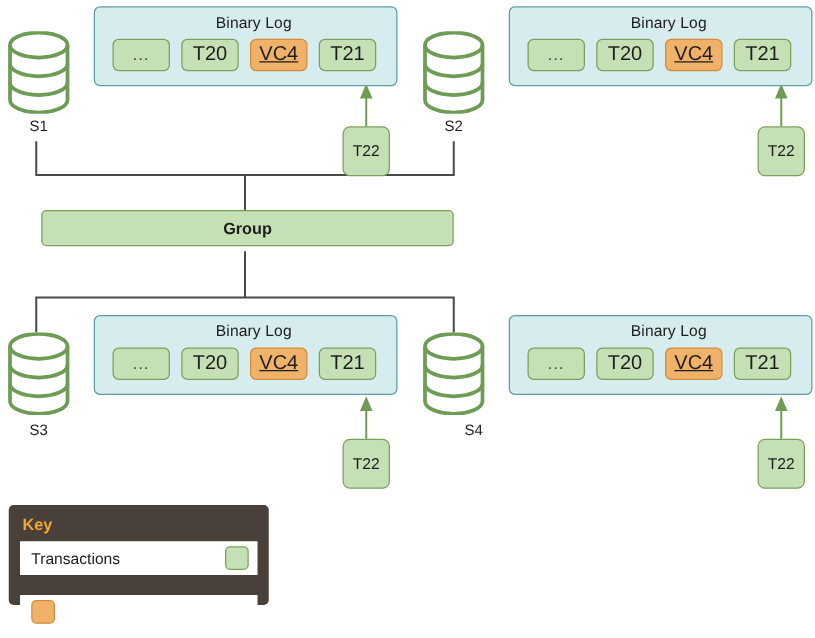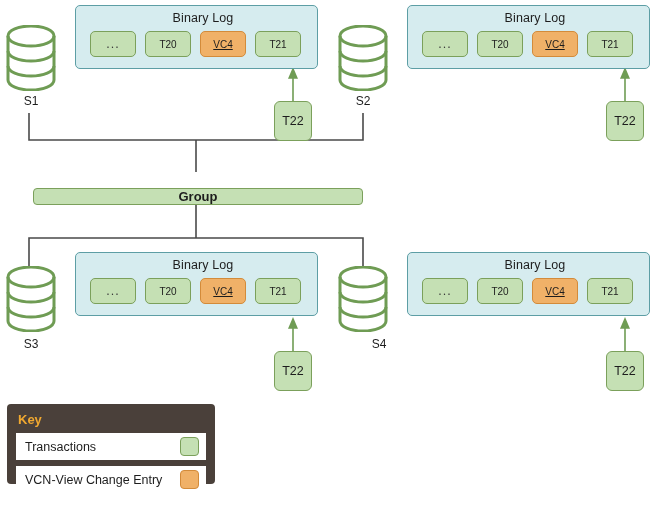--- a/index.html
+++ b/index.html
@@ -53,21 +53,21 @@
     padding: 6px 0 0 14px;
   }
   .txbox {
     box-sizing: border-box;
     width: 46px;
     height: 26px;
     border-radius: 5px;
     display: flex;
     align-items: center;
     justify-content: center;
-    font-size: 10px;
+    font-size: 16px;
     color: #1d1d1d;
     background: #c5e0b4;
     border: 1px solid #7ba05b;
   }
   .txbox.vcn {
     background: #f0b168;
     border-color: #d38b3a;
     text-decoration: underline;
   }
   .txbox.ellipsis {
@@ -132,21 +132,21 @@
   .key-title {
     font-size: 13px;
     font-weight: bold;
     color: #f0a830;
     margin: 1px 0 6px 2px;
   }
   .key-row {
     box-sizing: border-box;
     background: #ffffff;
     height: 27px;
-    margin-bottom: 6px;
+    margin-bottom: 16px;
     display: flex;
     align-items: center;
     justify-content: space-between;
     padding: 0 7px 0 9px;
   }
   .key-row:last-child { margin-bottom: 0; }
   .key-label {
     font-size: 12.5px;
     color: #1d1d1d;
   }
@@ -223,21 +223,21 @@
     <div class="binlog-title">Binary Log</div>
     <div class="binlog-row">
       <div class="txbox ellipsis">...</div>
       <div class="txbox">T20</div>
       <div class="txbox vcn">VC4</div>
       <div class="txbox">T21</div>
     </div>
   </div>
   <div class="inbox" style="left:606px; top:101px;">T22</div>
 
-  <div class="groupbar" style="left:33px; top:188px; width:330px; height:17px;">Group</div>
+  <div class="groupbar" style="left:33px; top:168px; width:330px; height:29px;">Group</div>
 
   <div class="db" style="left:5px; top:266px;">
     <svg width="52" height="66" viewBox="0 0 52 66">
       <g fill="none" stroke="#6f9c54" stroke-width="3">
         <path d="M3,11 L3,55 A23,10 0 0 0 49,55 L49,11"></path>
         <ellipse cx="26" cy="11" rx="23" ry="10"></ellipse>
         <path d="M3,26 A23,10 0 0 0 49,26"></path>
         <path d="M3,41 A23,10 0 0 0 49,41"></path>
       </g>
     </svg>
@@ -278,18 +278,17 @@
   </div>
   <div class="inbox" style="left:606px; top:351px;">T22</div>
 
   <div class="key" style="left:7px; top:404px; width:208px; height:80px;">
     <div class="key-title">Key</div>
     <div class="key-row">
       <span class="key-label">Transactions</span>
       <span class="key-swatch green"></span>
     </div>
     <div class="key-row">
-      <span class="key-label">VCN-View Change Entry</span>
       <span class="key-swatch orange"></span>
     </div>
   </div>
 
 </div>
 
 </body></html>

